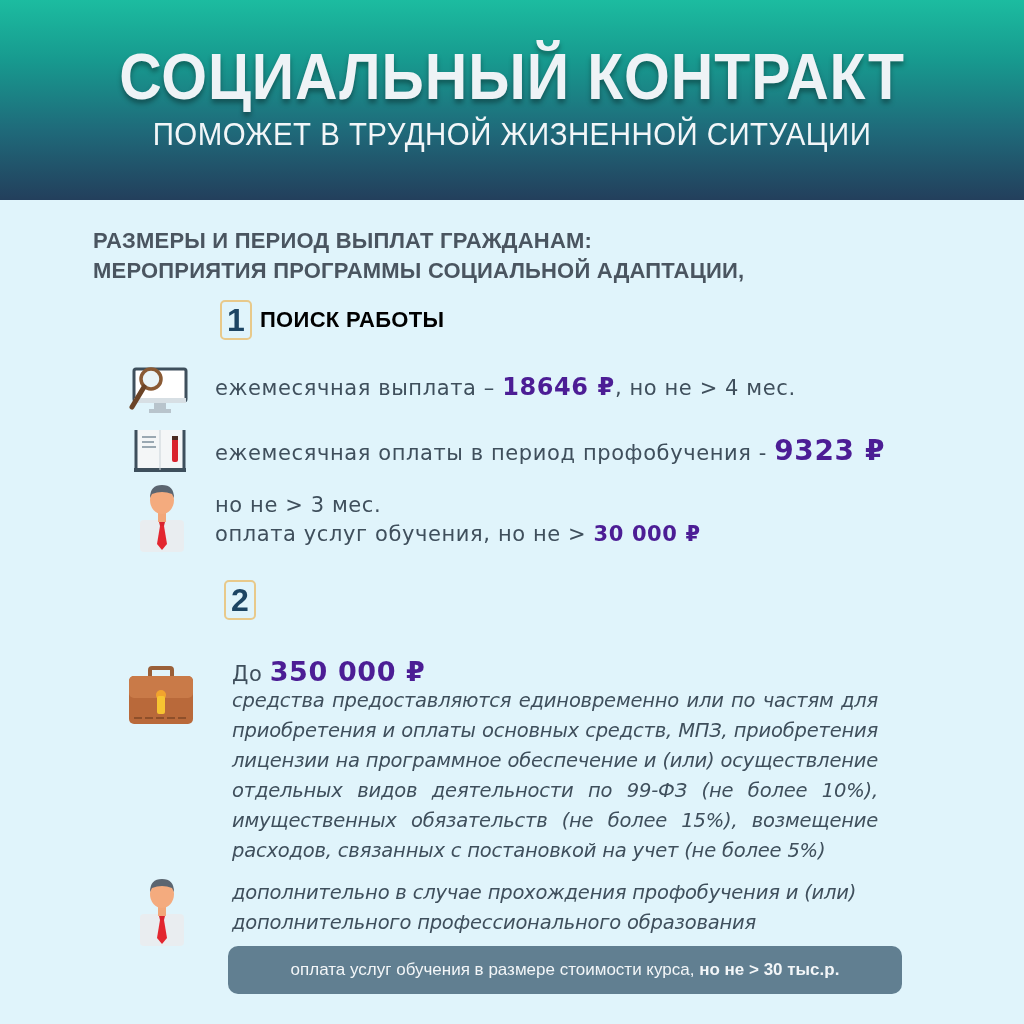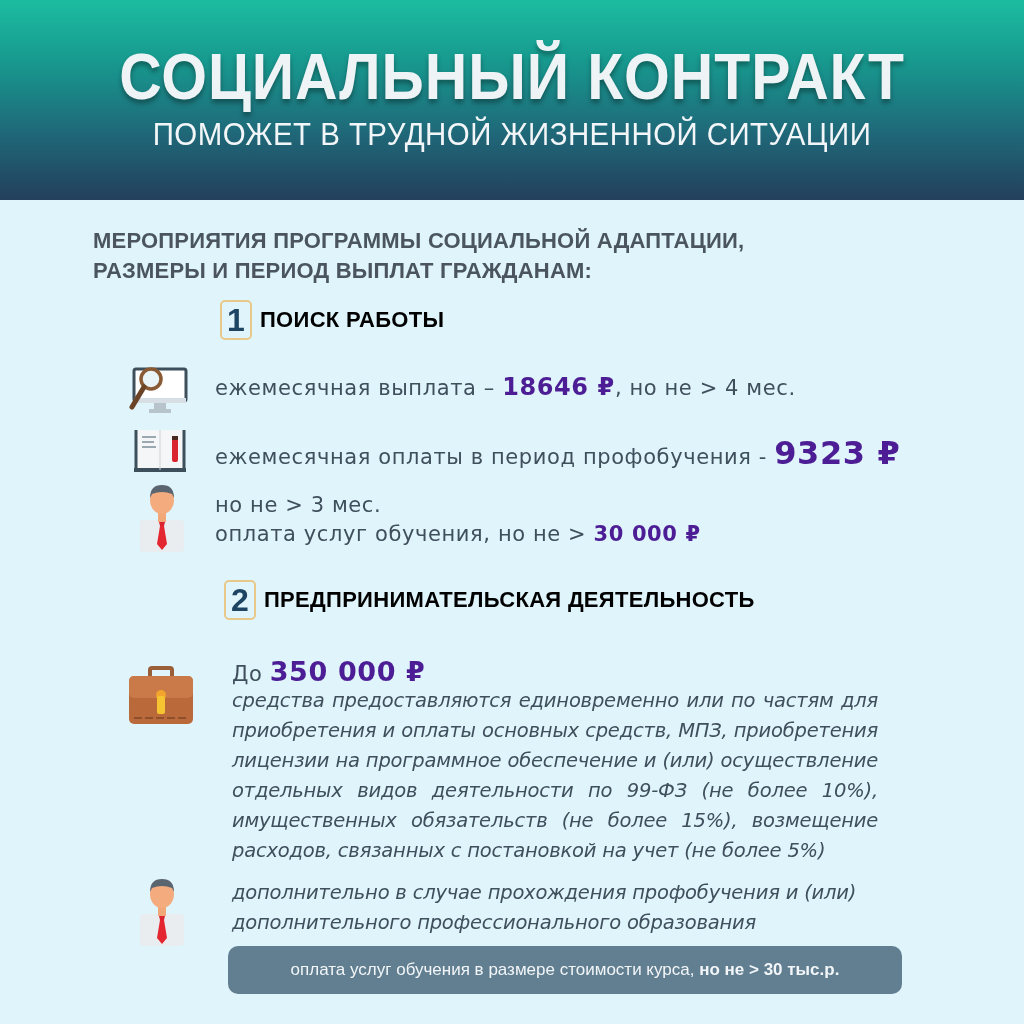--- a/index.html
+++ b/index.html
@@ -74,22 +74,22 @@
 </style>
 </head>
 <body>
 
 <div class="header">
   <div class="title">СОЦИАЛЬНЫЙ КОНТРАКТ</div>
   <div class="subtitle">ПОМОЖЕТ В ТРУДНОЙ ЖИЗНЕННОЙ СИТУАЦИИ</div>
 </div>
 
 <div class="intro">
+  <div>РАЗМЕРЫ И ПЕРИОД ВЫПЛАТ ГРАЖДАНАМ:</div>
   <div>МЕРОПРИЯТИЯ ПРОГРАММЫ СОЦИАЛЬНОЙ АДАПТАЦИИ,</div>
-  <div>РАЗМЕРЫ И ПЕРИОД ВЫПЛАТ ГРАЖДАНАМ:</div>
 </div>
 
 <div class="section-head" style="left:220px; top:300px;">
   <span class="num-badge">1</span>
   <span class="section-title">ПОИСК РАБОТЫ</span>
 </div>
 
 <div class="icon" style="left:128px; top:366px; width:62px; height:50px;">
   <svg width="62" height="50" viewBox="0 0 62 50">
     <rect x="6" y="3" width="52" height="32" rx="2" fill="#ffffff" stroke="#3e4f5c" stroke-width="3"></rect>
@@ -112,21 +112,21 @@
     <rect x="0" y="40" width="52" height="4" fill="#3e4f5c"></rect>
     <line x1="26" y1="2" x2="26" y2="42" stroke="#c9d2d8" stroke-width="1"></line>
     <line x1="8" y1="9" x2="22" y2="9" stroke="#9aa8b2" stroke-width="2"></line>
     <line x1="8" y1="14" x2="20" y2="14" stroke="#9aa8b2" stroke-width="2"></line>
     <line x1="8" y1="19" x2="22" y2="19" stroke="#9aa8b2" stroke-width="2"></line>
     <rect x="38" y="8" width="6" height="26" rx="2" fill="#d9232e"></rect>
     <rect x="38" y="8" width="6" height="4" fill="#4a2a20"></rect>
   </svg>
 </div>
 <div class="row" style="left:215px; top:434px;">
-  <span>ежемесячная оплаты в период профобучения - </span><span class="money" style="font-size:32px;">9323 ₽</span>
+  <span>ежемесячная оплаты в период профобучения - </span><span class="money" style="font-size:28px;">9323 ₽</span>
 </div>
 
 <div class="icon" style="left:138px; top:482px; width:48px; height:70px;">
   <svg width="48" height="70" viewBox="0 0 48 70">
     <rect x="2" y="38" width="44" height="32" rx="4" fill="#e9edf0"></rect>
     <rect x="20" y="30" width="8" height="10" fill="#f2a779"></rect>
     <ellipse cx="24" cy="18" rx="12" ry="14" fill="#f4ab7e"></ellipse>
     <path d="M12 16 Q12 3 24 3 Q36 3 36 16 L34 12 Q24 8 14 12 Z" fill="#5b6570"></path>
     <polygon points="21,40 27,40 26,44 22,44" fill="#d9232e"></polygon>
     <polygon points="22,44 26,44 29,62 24,68 19,62" fill="#e3262f"></polygon>
@@ -134,21 +134,20 @@
 </div>
 <div class="row" style="left:215px; top:493px;">
   <span>но не &gt; 3 мес.</span>
 </div>
 <div class="row" style="left:215px; top:522px;">
   <span>оплата услуг  обучения, но не &gt; </span><span class="money" style="font-size:21px;">30 000 ₽</span>
 </div>
 
 <div class="section-head" style="left:224px; top:580px;">
   <span class="num-badge">2</span>
-  <span class="section-title">ПРЕДПРИНИМАТЕЛЬСКАЯ ДЕЯТЕЛЬНОСТЬ</span>
 </div>
 
 <div class="icon" style="left:128px; top:666px; width:66px; height:60px;">
   <svg width="66" height="60" viewBox="0 0 66 60">
     <path d="M22 12 L22 4 Q22 2 24 2 L42 2 Q44 2 44 4 L44 12" fill="none" stroke="#9a5f38" stroke-width="4"></path>
     <rect x="1" y="10" width="64" height="48" rx="5" fill="#b9693a"></rect>
     <rect x="1" y="10" width="64" height="22" rx="5" fill="#c97a48"></rect>
     <line x1="6" y1="52" x2="60" y2="52" stroke="#8e4f2a" stroke-width="2" stroke-dasharray="8 3"></line>
     <circle cx="33" cy="29" r="5" fill="#f2a42e"></circle>
     <rect x="29" y="30" width="8" height="18" rx="2" fill="#f7c431"></rect>

